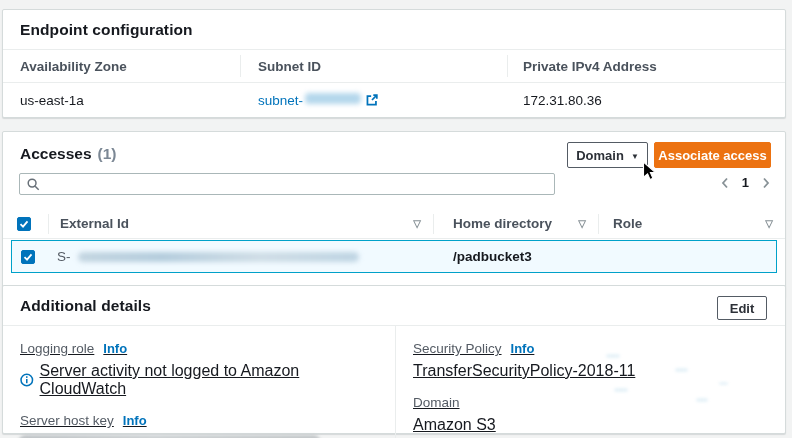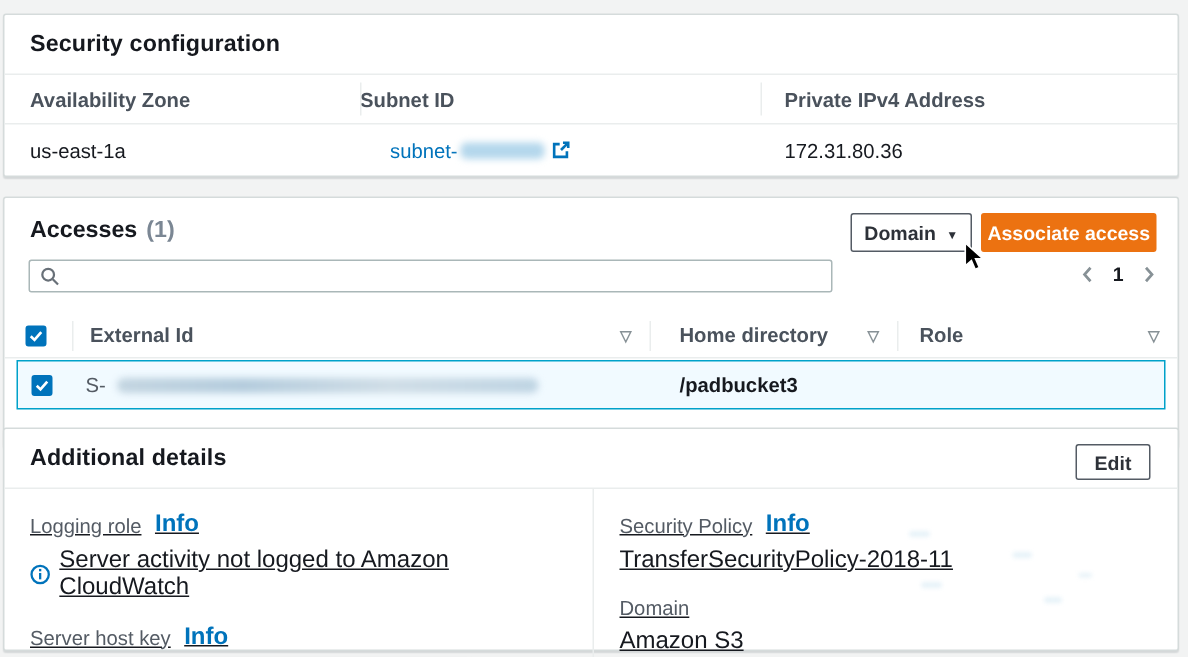--- a/index.html
+++ b/index.html
@@ -20,25 +20,25 @@
 
   .title-row { height:40px; border-bottom:1px solid #eaeded; display:flex; align-items:center; padding-left:17px; position:relative; }
   .panel-title { font-size:15.5px; font-weight:700; color:#16191f; letter-spacing:.1px; }
   .count { color:#7b8794; font-weight:700; margin-left:6px; }
 
   
   .ep-head, .ep-row { display:grid; grid-template-columns:237px 267px 1fr; align-items:center; }
   .ep-head { height:33px; border-bottom:1px solid #eaeded; color:#4a525c; font-weight:700; }
   .ep-row  { height:34px; }
   .ep-head .cell, .ep-row .cell { position:relative; height:100%; display:flex; align-items:center; }
-  .c1 { padding-left:17px; } .c2 { } .c3 { padding-left:16px; }
+  .c1 { padding-left:17px; } .c2 { padding-left:18px; } .c3 { padding-left:16px; }
   .ep-head .cell + .cell::before {
     content:""; position:absolute; left:0; top:5px; width:1px; height:22px; background:#eaeded;
   }
-  a.link { color:#0073bb; text-decoration:none; display:inline-flex; align-items:center;margin-left:20px; }
+  a.link { color:#0073bb; text-decoration:none; display:inline-flex; align-items:flex-start; }
   .bold-link { font-weight:700; }
 
   
   .blur-subnet { display:inline-block; width:56px; height:11px; margin:0 4px 0 2px;
     background:#b4d7ec; border-radius:4px; filter:blur(2.5px); }
   .blur-extid { display:inline-block; width:281px; height:10px; margin-left:7px; vertical-align:middle;
     background:linear-gradient(90deg,#c3d5e1,#b4ccdd 30%,#cfdde6 65%,#bed4e3); border-radius:5px; filter:blur(2.5px); }
   .blur-hostkey { margin:7px 0 0 -2px; width:303px; height:16px; border-radius:8px;
     background:linear-gradient(90deg,#bfc3c6,#ced2d4 45%,#c3c7c9); filter:blur(1.5px); }
 
@@ -80,34 +80,34 @@
   .rc4 { padding-left:14px; }
 
   .checkbox { width:14px; height:14px; background:#0073bb; border:1px solid #0073bb; border-radius:2px;
     display:flex; align-items:center; justify-content:center; cursor:pointer; }
 
   
   .ad-body { display:grid; grid-template-columns:392px 1fr; height:107px; }
   .ad-col { padding:15px 16px 12px 17px;text-decoration:underline; }
   .ad-col-right { border-left:1px solid #eaeded; }
   .f-label { color:#545b64; font-size:13.5px; display:flex; align-items:center; }
-  .info-link { color:#0073bb; font-weight:700; font-size:16px; margin-left:9px; text-decoration:none; cursor:pointer; }
+  .info-link { color:#0073bb; font-weight:700; font-size:13px; margin-left:9px; text-decoration:none; cursor:pointer; }
   .f-value { margin-top:6px; font-size:16px; color:#16191f; display:flex; align-items:center; gap:6px; }
   .f-gap { margin-top:15px; }
 
   .smudge { position:absolute; background:#cfe6f2; opacity:.5; filter:blur(1.5px); border-radius:2px; }
 
   #cursor { position:absolute; left:642px; top:161px; z-index:50; }
 </style>
 </head>
 <body>
 
 <section class="panel" id="panel-endpoint">
   <div class="title-row">
-    <span class="panel-title">Security configuration</span>
+    <span class="panel-title">Endpoint configuration</span>
   </div>
   <div class="ep-head">
     <div class="cell c1">Availability Zone</div>
     <div class="cell c2">Subnet ID</div>
     <div class="cell c3">Private IPv4 Address</div>
   </div>
   <div class="ep-row">
     <div class="cell c1">us-east-1a</div>
     <div class="cell c2">
       <a class="link" href="#">

